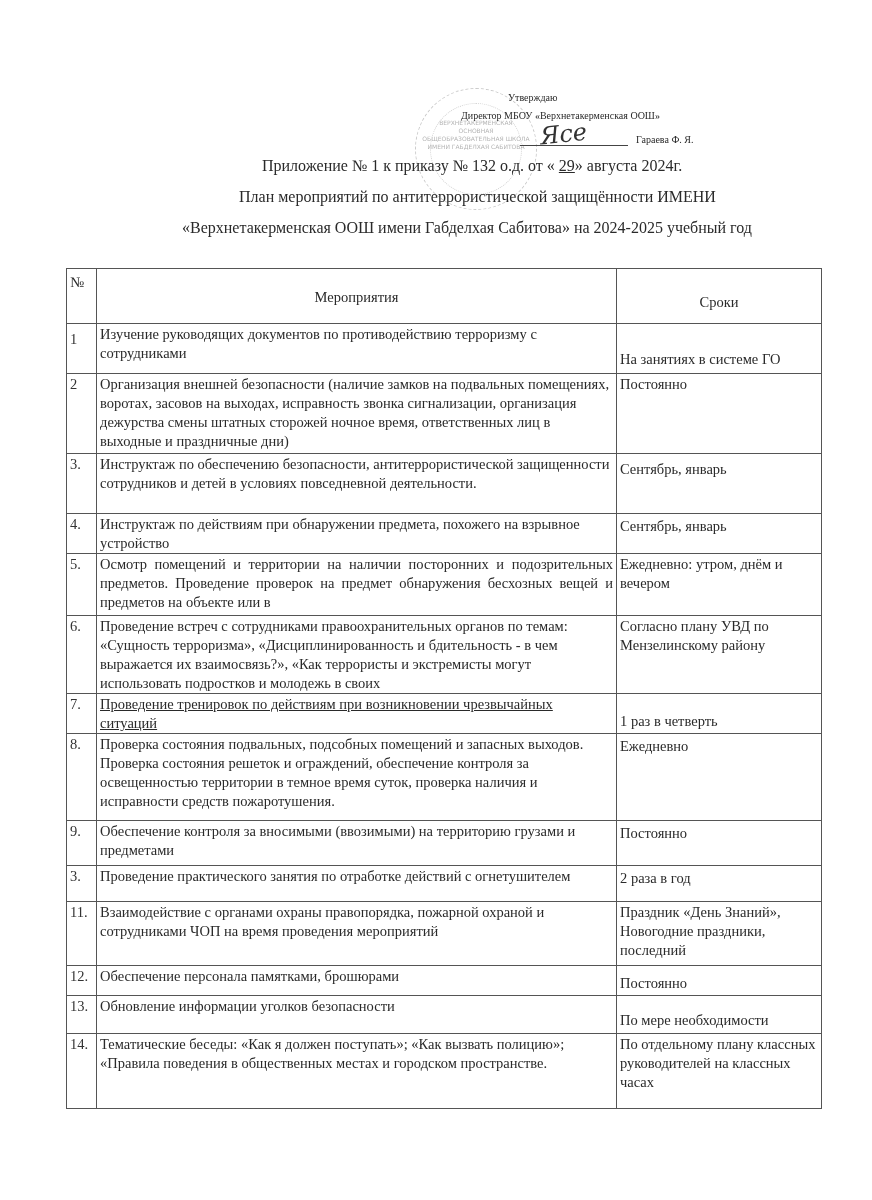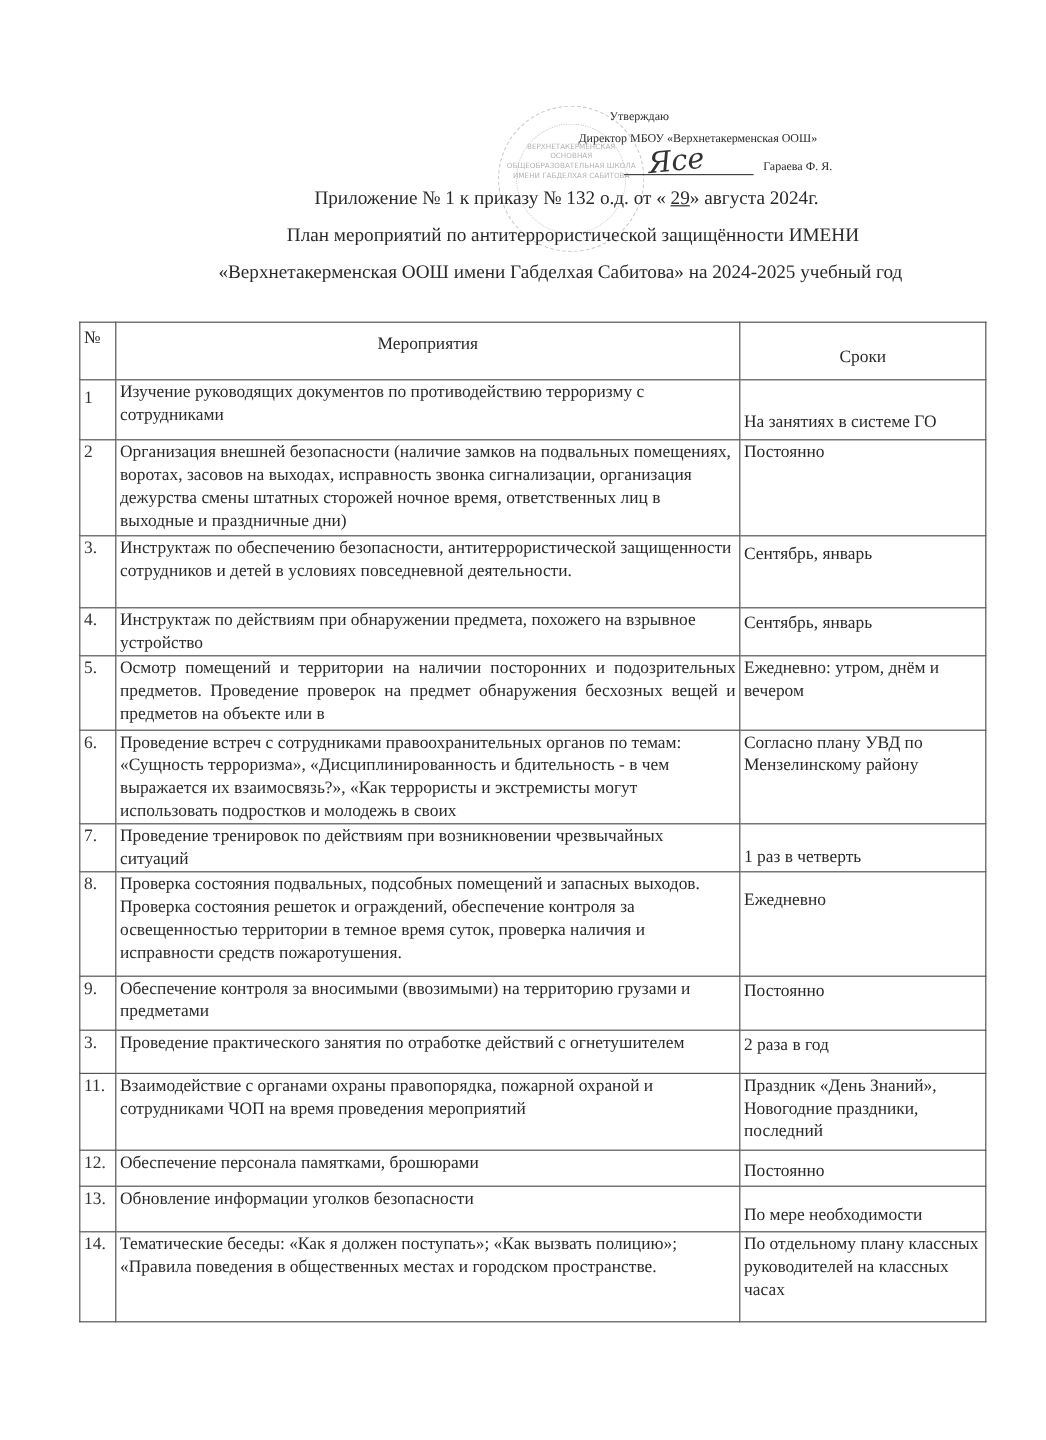--- a/index.html
+++ b/index.html
@@ -46,41 +46,41 @@
 </style>
 </head>
 <body>
 
 <div class="stamp">
   <div class="stamp-inner"></div>
   <div class="stamp-text">ВЕРХНЕТАКЕРМЕНСКАЯ ОСНОВНАЯ ОБЩЕОБРАЗОВАТЕЛЬНАЯ ШКОЛА ИМЕНИ ГАБДЕЛХАЯ САБИТОВА</div>
 </div>
 
 <div class="abs approve" style="left:508px; top:89px;">Утверждаю</div>
-<div class="abs approve" style="left:482px; top:107px;">Директор МБОУ «Верхнетакерменская ООШ»</div>
+<div class="abs approve" style="left:461px; top:107px;">Директор МБОУ «Верхнетакерменская ООШ»</div>
 <div class="signature">Ясе</div>
 <div class="sig-line"></div>
 <div class="abs approve" style="left:636px; top:131px;">Гараева Ф. Я.</div>
 
 <div class="abs title-line" style="left:262px; top:157px;">
   <span>Приложение № 1 к приказу №  132 о.д. от « </span><u>29</u><span>» августа 2024г.</span>
 </div>
 <div class="abs title-line" style="left:239px; top:188px;">План мероприятий по антитеррористической защищённости ИМЕНИ</div>
 <div class="abs title-line" style="left:182px; top:219px;">«Верхнетакерменская ООШ имени Габделхая Сабитова» на 2024-2025 учебный год</div>
 
 <table class="plan">
   <colgroup>
     <col style="width:30px">
     <col style="width:520px">
     <col style="width:205px">
   </colgroup>
   <thead>
     <tr>
       <th class="num">№</th>
-      <th style="vertical-align:top;padding-top:9px;">Мероприятия</th>
+      <th style="vertical-align:top;padding-top:19px;">Мероприятия</th>
       <th style="padding-top:12px;">Сроки</th>
     </tr>
   </thead>
   <tbody>
     <tr style="height:50px">
       <td class="num" style="padding-top:6px">1</td>
       <td>Изучение руководящих документов по противодействию терроризму с сотрудниками</td>
       <td class="bottom" style="padding-bottom:4px">На занятиях в системе ГО</td>
     </tr>
     <tr style="height:80px">
@@ -108,28 +108,28 @@
     <tr style="height:77px">
       <td class="num">6.</td>
       <td>
           <div style="height:76px;overflow:hidden;">Проведение встреч с сотрудниками правоохранительных органов по темам: «Сущность терроризма», «Дисциплинированность и бдительность - в чем выражается их взаимосвязь?», «Как террористы и экстремисты могут использовать подростков и молодежь в своих</div>
         </td>
       <td>Согласно плану УВД по Мензелинскому району</td>
     </tr>
     <tr style="height:28px">
       <td class="num">7.</td>
       <td>
-          <div style="height:38px;overflow:hidden;line-height:19px;">Проведение тренировок по действиям при возникновении чрезвычайных ситуаций</div>
+          <div style="height:38px;overflow:hidden;line-height:19px;text-decoration:underline;">Проведение тренировок по действиям при возникновении чрезвычайных ситуаций</div>
         </td>
       <td class="bottom" style="padding-bottom:2px">1 раз в четверть</td>
     </tr>
     <tr style="height:87px">
       <td class="num">8.</td>
       <td>Проверка состояния подвальных, подсобных помещений и запасных выходов. Проверка состояния решеток и ограждений, обеспечение контроля за освещенностью территории в темное время суток, проверка наличия и исправности средств пожаротушения.</td>
-      <td style="padding-top:14px">Ежедневно</td>
+      <td style="padding-top:3px">Ежедневно</td>
     </tr>
     <tr style="height:45px">
       <td class="num">9.</td>
       <td>Обеспечение контроля за вносимыми (ввозимыми) на территорию грузами и предметами</td>
       <td style="padding-top:3px">Постоянно</td>
     </tr>
     <tr style="height:36px">
       <td class="num">3.</td>
       <td>Проведение практического занятия по отработке действий с огнетушителем</td>
       <td style="padding-top:3px">2 раза в год</td>

